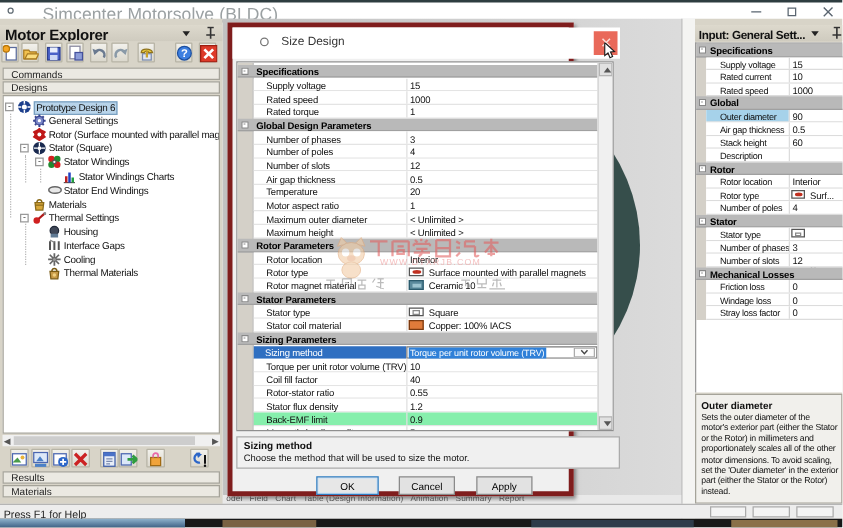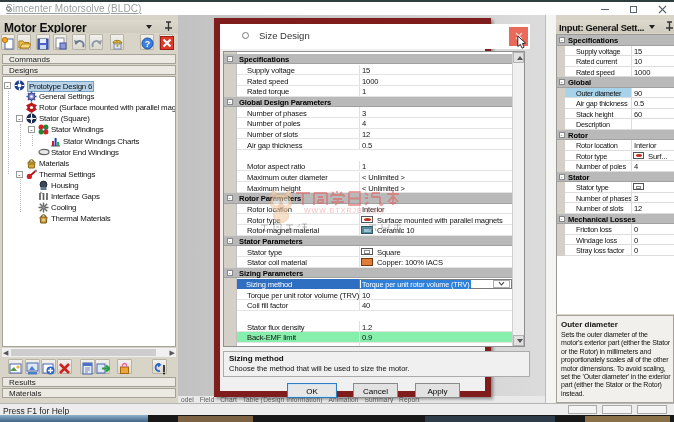--- a/index.html
+++ b/index.html
@@ -9,21 +9,21 @@
   .bar { background:#ebe9e2; border:1px solid #a5a399; color:#222; font-size:8px; padding-left:6px; }
   .hdr { background:linear-gradient(#ddd9cd,#cfcbbf); font-weight:bold; font-size:11px; color:#111; letter-spacing:-0.2px; }
   .tbtn { background:linear-gradient(#f2f1ec,#dbd8cd); border:1px solid #b7b4a6; border-radius:1px; }
 </style>
 </head>
 <body>
 
 <div class="abs" style="left:0;top:0;width:674px;height:1.5px;background:#2e3d40;z-index:5;"></div>
 <div class="abs" style="left:0;top:0;width:674px;height:17px;background:#fff;"></div>
 <div class="abs" style="left:6px;top:6px;width:5px;height:5px;border:1.6px solid #5f6a72;border-radius:50%;"></div>
-<div class="abs" style="left:6px;top:3px;font-size:10px;letter-spacing:0.1px;color:#9aa0a2;text-decoration:underline;">Simcenter Motorsolve (BLDC)</div>
+<div class="abs" style="left:34px;top:3px;font-size:14px;letter-spacing:0.1px;color:#9aa0a2;">Simcenter Motorsolve (BLDC)</div>
 <div class="abs" style="left:601px;top:9px;width:8px;height:1.4px;background:#5a6570;"></div>
 <div class="abs" style="left:630px;top:6px;width:7px;height:7px;border:1.2px solid #5a6570;"></div>
 <svg class="abs" style="left:658px;top:5px;" width="9" height="9" viewBox="0 0 9 9">
     <path d="M1 1 L8 8 M8 1 L1 8" stroke="#5a6570" stroke-width="1.1"></path>
   </svg>
 
 <div class="abs" style="left:178px;top:15px;width:378px;height:400px;background:linear-gradient(90deg,#c2c2c2,#dcdcdc);"></div>
 
 <div class="abs" style="left:238px;top:59px;width:274px;height:274px;border-radius:50%;background:#364e4b;"></div>
 
@@ -441,21 +441,21 @@
   <div style="position:absolute;left:602px;top:1px;width:30px;height:9px;border:1px solid #aaa;background:#f4f4f4;"></div>
   <div style="position:absolute;left:637px;top:1px;width:30px;height:9px;border:1px solid #aaa;background:#f4f4f4;"></div>
 </div>
 
 <div class="abs" style="left:0;top:415px;width:674px;height:7px;background:#181818;"></div>
 <div class="abs" style="left:0;top:415px;width:148px;height:7px;background:linear-gradient(#8fb2cc,#3f6286);"></div>
 <div class="abs" style="left:178px;top:416px;width:75px;height:6px;background:#7a6243;"></div>
 <div class="abs" style="left:425px;top:416px;width:130px;height:6px;background:#2e3c4a;"></div>
 <div class="abs" style="left:585px;top:416px;width:85px;height:6px;background:#8a7048;"></div>
 
-<div class="abs" style="left:182px;top:18px;width:277px;height:379px;background:#f0f0f0;border:6px solid #7f1d1d;box-shadow:2px 2px 3px rgba(60,60,60,.55);margin-left:32px;" id="dlg">
+<div class="abs" style="left:182px;top:18px;width:277px;height:379px;background:#f0f0f0;border:4px solid #7f1d1d;box-shadow:2px 2px 3px rgba(60,60,60,.55);" id="dlg">
 
   <div style="position:absolute;left:0;top:0;width:310px;height:25px;background:#fff;"></div>
   <div style="position:absolute;left:22px;top:8px;width:7px;height:7px;border:1.5px solid #777;border-radius:50%;"></div>
   <div style="position:absolute;left:39px;top:6px;font-size:9.5px;color:#333;">Size Design</div>
   <div style="position:absolute;left:289px;top:3px;width:19px;height:19px;background:#e9695a;">
     <svg style="position:absolute;left:5.5px;top:5px;" width="8" height="8" viewBox="0 0 8 8">
         <path d="M1 1 L7 7 M7 1 L1 7" stroke="#fbd9d3" stroke-width="1.3"></path>
       </svg>
   </div>
 
@@ -504,20 +504,26 @@
       <span style="position:absolute;left:122px;top:0;width:1px;height:100%;background:#e0e0e0;"></span>
 
       <span style="position:absolute;left:125px;top:1.4px;font-size:7.6px;letter-spacing:-0.15px;color:#111;">12</span>
       </div>
       <div style="position:absolute;left:13px;top:87.4px;width:275px;height:10.7px;background:#fff;border-bottom:1px solid #e4e4e4;">
       <span style="position:absolute;left:10px;top:1.4px;font-size:7.6px;letter-spacing:-0.15px;color:#111;">Air gap thickness</span>
       <span style="position:absolute;left:122px;top:0;width:1px;height:100%;background:#e0e0e0;"></span>
 
       <span style="position:absolute;left:125px;top:1.4px;font-size:7.6px;letter-spacing:-0.15px;color:#111;">0.5</span>
       </div>
+      <div style="position:absolute;left:13px;top:98.1px;width:275px;height:10.7px;background:#fff;border-bottom:1px solid #e4e4e4;">
+      <span style="position:absolute;left:10px;top:1.4px;font-size:7.6px;letter-spacing:-0.15px;color:#111;">Temperature</span>
+      <span style="position:absolute;left:122px;top:0;width:1px;height:100%;background:#e0e0e0;"></span>
+
+      <span style="position:absolute;left:125px;top:1.4px;font-size:7.6px;letter-spacing:-0.15px;color:#111;">20</span>
+      </div>
       <div style="position:absolute;left:13px;top:108.8px;width:275px;height:10.7px;background:#fff;border-bottom:1px solid #e4e4e4;">
       <span style="position:absolute;left:10px;top:1.4px;font-size:7.6px;letter-spacing:-0.15px;color:#111;">Motor aspect ratio</span>
       <span style="position:absolute;left:122px;top:0;width:1px;height:100%;background:#e0e0e0;"></span>
 
       <span style="position:absolute;left:125px;top:1.4px;font-size:7.6px;letter-spacing:-0.15px;color:#111;">1</span>
       </div>
       <div style="position:absolute;left:13px;top:119.5px;width:275px;height:10.7px;background:#fff;border-bottom:1px solid #e4e4e4;">
       <span style="position:absolute;left:10px;top:1.4px;font-size:7.6px;letter-spacing:-0.15px;color:#111;">Maximum outer diameter</span>
       <span style="position:absolute;left:122px;top:0;width:1px;height:100%;background:#e0e0e0;"></span>
 
@@ -592,20 +598,26 @@
       <span style="position:absolute;left:10px;top:1.4px;font-size:7.6px;letter-spacing:-0.15px;color:#111;">Torque per unit rotor volume (TRV)</span>
       <span style="position:absolute;left:122px;top:0;width:1px;height:100%;background:#e0e0e0;"></span>
 
       <span style="position:absolute;left:125px;top:1.4px;font-size:7.6px;letter-spacing:-0.15px;color:#111;">10</span>
       </div>
       <div style="position:absolute;left:13px;top:247.9px;width:275px;height:10.7px;background:#fff;border-bottom:1px solid #e4e4e4;">
       <span style="position:absolute;left:10px;top:1.4px;font-size:7.6px;letter-spacing:-0.15px;color:#111;">Coil fill factor</span>
       <span style="position:absolute;left:122px;top:0;width:1px;height:100%;background:#e0e0e0;"></span>
 
       <span style="position:absolute;left:125px;top:1.4px;font-size:7.6px;letter-spacing:-0.15px;color:#111;">40</span>
+      </div>
+      <div style="position:absolute;left:13px;top:258.6px;width:275px;height:10.7px;background:#fff;border-bottom:1px solid #e4e4e4;">
+      <span style="position:absolute;left:10px;top:1.4px;font-size:7.6px;letter-spacing:-0.15px;color:#111;">Rotor-stator ratio</span>
+      <span style="position:absolute;left:122px;top:0;width:1px;height:100%;background:#e0e0e0;"></span>
+
+      <span style="position:absolute;left:125px;top:1.4px;font-size:7.6px;letter-spacing:-0.15px;color:#111;">0.55</span>
       </div>
       <div style="position:absolute;left:13px;top:269.3px;width:275px;height:10.7px;background:#fff;border-bottom:1px solid #e4e4e4;">
       <span style="position:absolute;left:10px;top:1.4px;font-size:7.6px;letter-spacing:-0.15px;color:#111;">Stator flux density</span>
       <span style="position:absolute;left:122px;top:0;width:1px;height:100%;background:#e0e0e0;"></span>
 
       <span style="position:absolute;left:125px;top:1.4px;font-size:7.6px;letter-spacing:-0.15px;color:#111;">1.2</span>
       </div>
       <div style="position:absolute;left:13px;top:280.0px;width:275px;height:10.7px;background:#86efac;border-bottom:1px solid #e4e4e4;">
       <span style="position:absolute;left:10px;top:1.4px;font-size:7.6px;letter-spacing:-0.15px;color:#111;">Back-EMF limit</span>
       <span style="position:absolute;left:122px;top:0;width:1px;height:100%;background:#e0e0e0;"></span>

